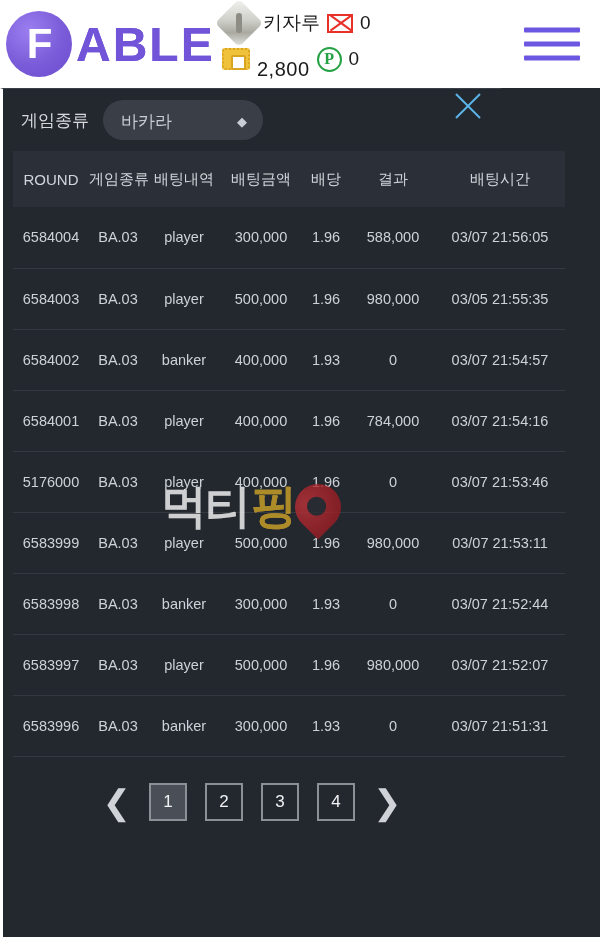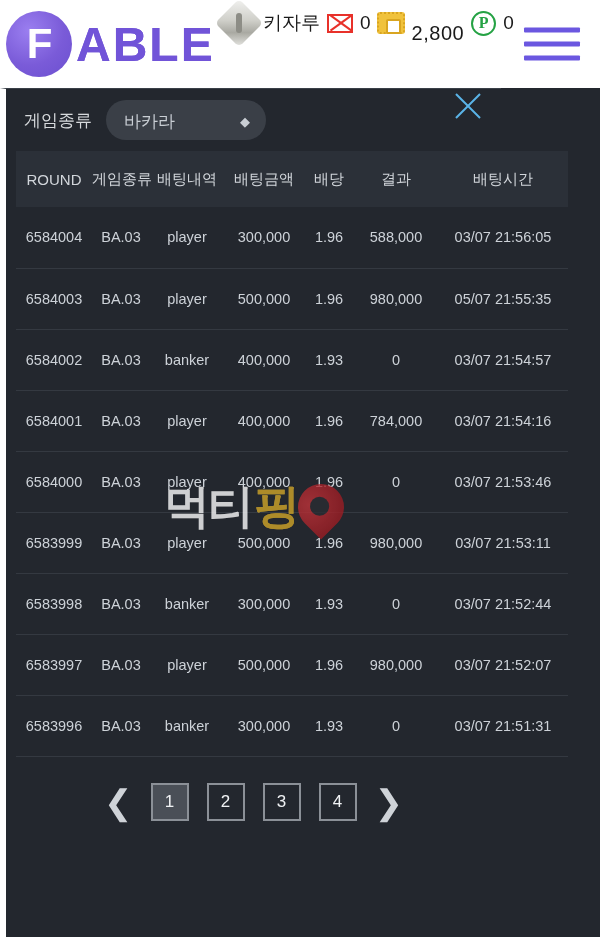--- a/index.html
+++ b/index.html
@@ -36,21 +36,21 @@
     font-size: 48px; font-weight: 800; letter-spacing: 2px;
     background: linear-gradient(160deg, #8b6ae8 0%, #6b4fd0 50%, #7c5fe0 100%);
     -webkit-background-clip: text; background-clip: text;
     color: #7154d8;
     margin-left: 4px;
     font-family: "Liberation Sans", sans-serif;
   }
 
   .userinfo {
     position: absolute; left: 222px; top: 8px;
-    display: flex; flex-direction: row; gap: 6px;
+    display: flex; flex-direction: column; gap: 6px;
   }
   .uirow { display: flex; align-items: center; gap: 7px; height: 30px; }
   .rank-badge {
     width: 34px; height: 34px; flex-shrink: 0;
     background: linear-gradient(135deg, #f2f2f0 0%, #cfcfc9 45%, #a9a9a2 70%, #e8e8e4 100%);
     transform: rotate(45deg);
     border-radius: 5px;
     position: relative;
   }
   .rank-badge::after {
@@ -99,21 +99,21 @@
   .hamburger i {
     display: block; height: 5px; width: 100%;
     background: #6b57e0; border-radius: 1px;
   }
 
   
   .panel {
     position: relative;
     width: 501px; height: 849px;
     background: #23272e;
-    border-left: 6px solid #ffffff;
+    border-left: 3px solid #ffffff;
     border-top: 1px solid #3a4048;
   }
   .filter-bar {
     position: relative;
     height: 62px; display: flex; align-items: center;
     padding-left: 18px; gap: 14px;
   }
   .filter-label { font-size: 17px; color: #d7dadd; }
   .select-pill {
     width: 160px; height: 40px; border-radius: 20px;
@@ -284,42 +284,42 @@
           <td>588,000</td>
           <td>03/07 21:56:05</td>
         </tr>
         <tr>
           <td>6584003</td>
           <td>BA.03</td>
           <td>player</td>
           <td>500,000</td>
           <td>1.96</td>
           <td>980,000</td>
-          <td>05/07 21:55:35</td>
+          <td>03/05 21:55:35</td>
         </tr>
         <tr>
           <td>6584002</td>
           <td>BA.03</td>
           <td>banker</td>
           <td>400,000</td>
           <td>1.93</td>
           <td>0</td>
           <td>03/07 21:54:57</td>
         </tr>
         <tr>
           <td>6584001</td>
           <td>BA.03</td>
           <td>player</td>
           <td>400,000</td>
           <td>1.96</td>
           <td>784,000</td>
           <td>03/07 21:54:16</td>
         </tr>
         <tr>
-          <td>6584000</td>
+          <td>5176000</td>
           <td>BA.03</td>
           <td>player</td>
           <td>400,000</td>
           <td>1.96</td>
           <td>0</td>
           <td>03/07 21:53:46</td>
         </tr>
         <tr>
           <td>6583999</td>
           <td>BA.03</td>

